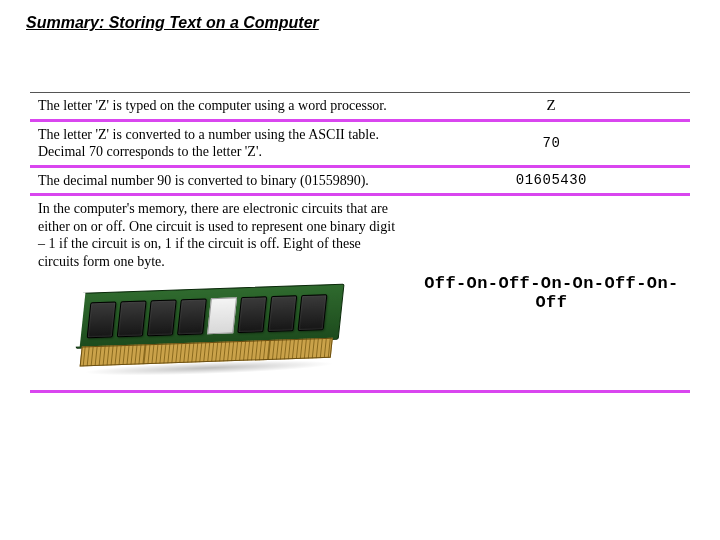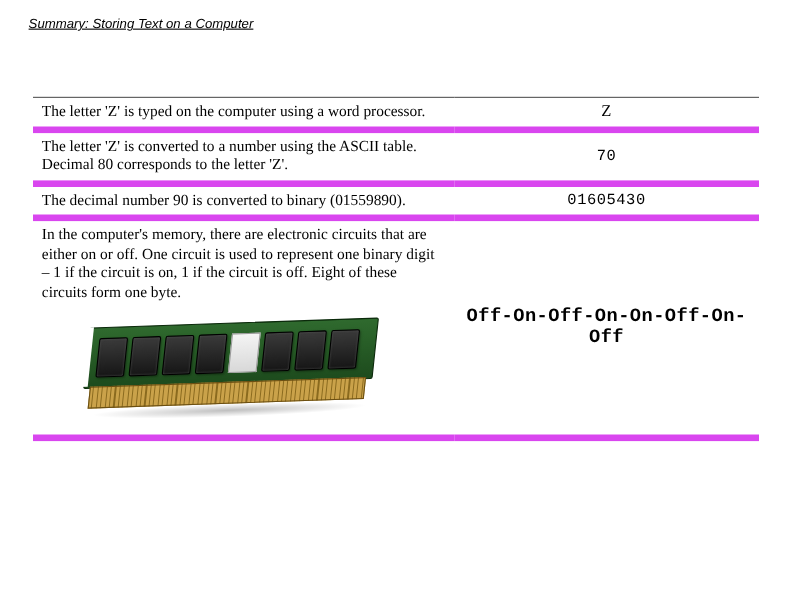--- a/index.html
+++ b/index.html
@@ -9,33 +9,33 @@
     height: 540px;
     background: #fff;
     font-family: Arial, Helvetica, sans-serif;
     font-size: 13px;
     color: #000;
     overflow: hidden;
   }
   .page { padding: 14px 24px 0 24px; }
   .heading {
     font-style: italic;
-    font-weight: normal;
-    font-size: 12px;
+    font-weight: bold;
+    font-size: 16px;
     text-decoration: underline;
     margin: 0 0 60px 2px;
   }
   table.main {
     border-collapse: collapse;
     width: 660px;
     margin-left: 6px;
   }
   table.main td {
     border-top: 1px solid #555;
-    border-bottom: 6px solid #d946ef;
+    border-bottom: 3px solid #d946ef;
     padding: 4px 8px;
     vertical-align: middle;
   }
   table.main tr:first-child td { border-top: 1px solid #555; }
   .left  { width: 58%; font-family: "Times New Roman", Times, serif; font-size: 14px; line-height: 1.25; }
   .right { width: 42%; text-align: center; font-family: "Courier New", monospace; font-size: 14px; letter-spacing: 0.5px; }
   .right .z { font-family: "Times New Roman", Times, serif; font-size: 15px; }
   .right .small { font-size: 17px; letter-spacing: 0.4px; font-weight: bold; }
 
   
@@ -90,21 +90,21 @@
 <div class="page">
   <h1 class="heading">Summary: Storing Text on a Computer</h1>
 
   <table class="main">
     <tbody>
         <tr>
       <td class="left">The letter 'Z' is typed on the computer using a word processor.</td>
       <td class="right"><span class="z">Z</span></td>
     </tr>
     <tr>
-      <td class="left">The letter 'Z' is converted to a number using the ASCII table.  Decimal 80 corresponds to the letter 'Z'.</td>
+      <td class="left">The letter 'Z' is converted to a number using the ASCII table.  Decimal 70 corresponds to the letter 'Z'.</td>
       <td class="right">70</td>
     </tr>
     <tr>
       <td class="left">The decimal number 90 is converted to binary (01559890).</td>
       <td class="right">01605430</td>
     </tr>
     <tr>
       <td class="left">
         <div>In the computer's memory, there are electronic circuits that are either on or off.  One circuit is used to represent one binary digit – 1 if the circuit is on, 1 if the circuit is off.  Eight of these circuits form one byte.</div>
         <div class="ram-wrap">

